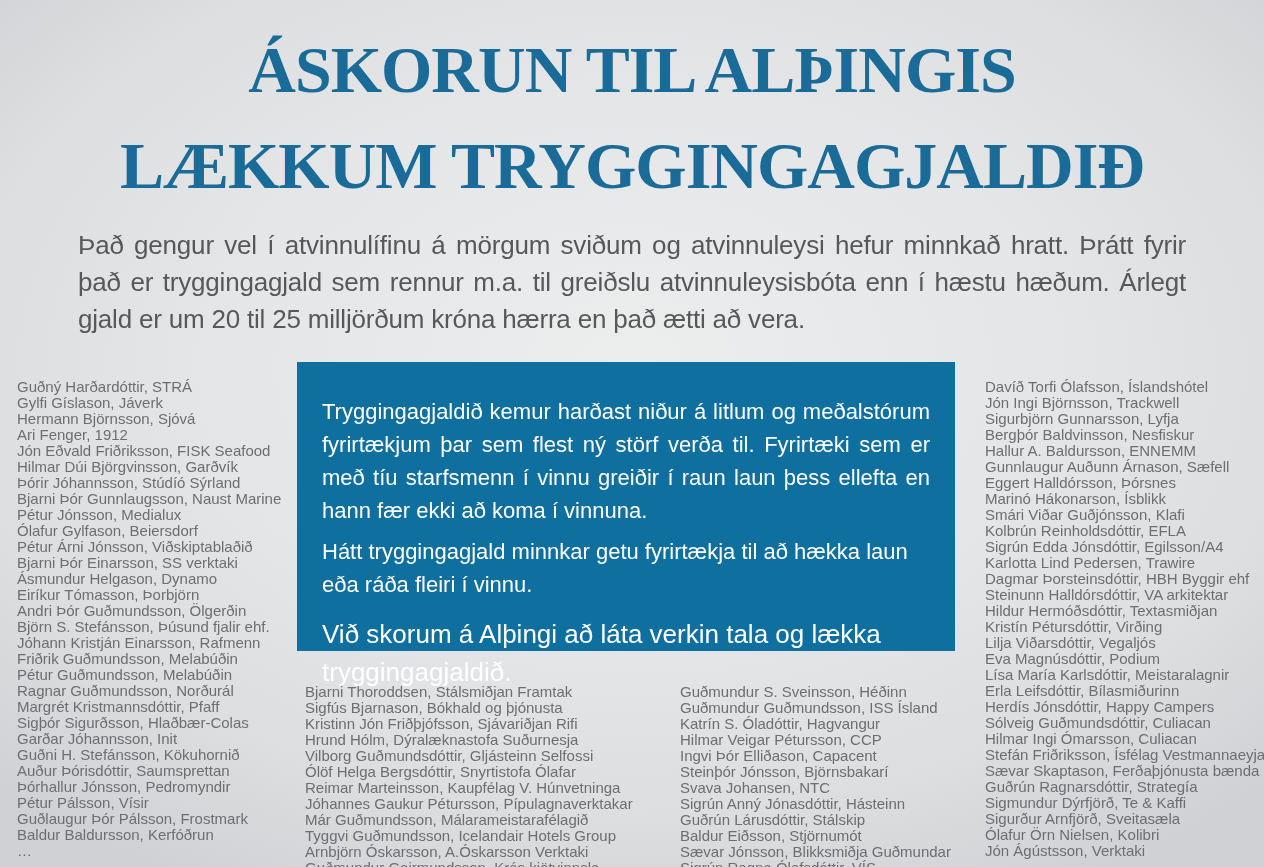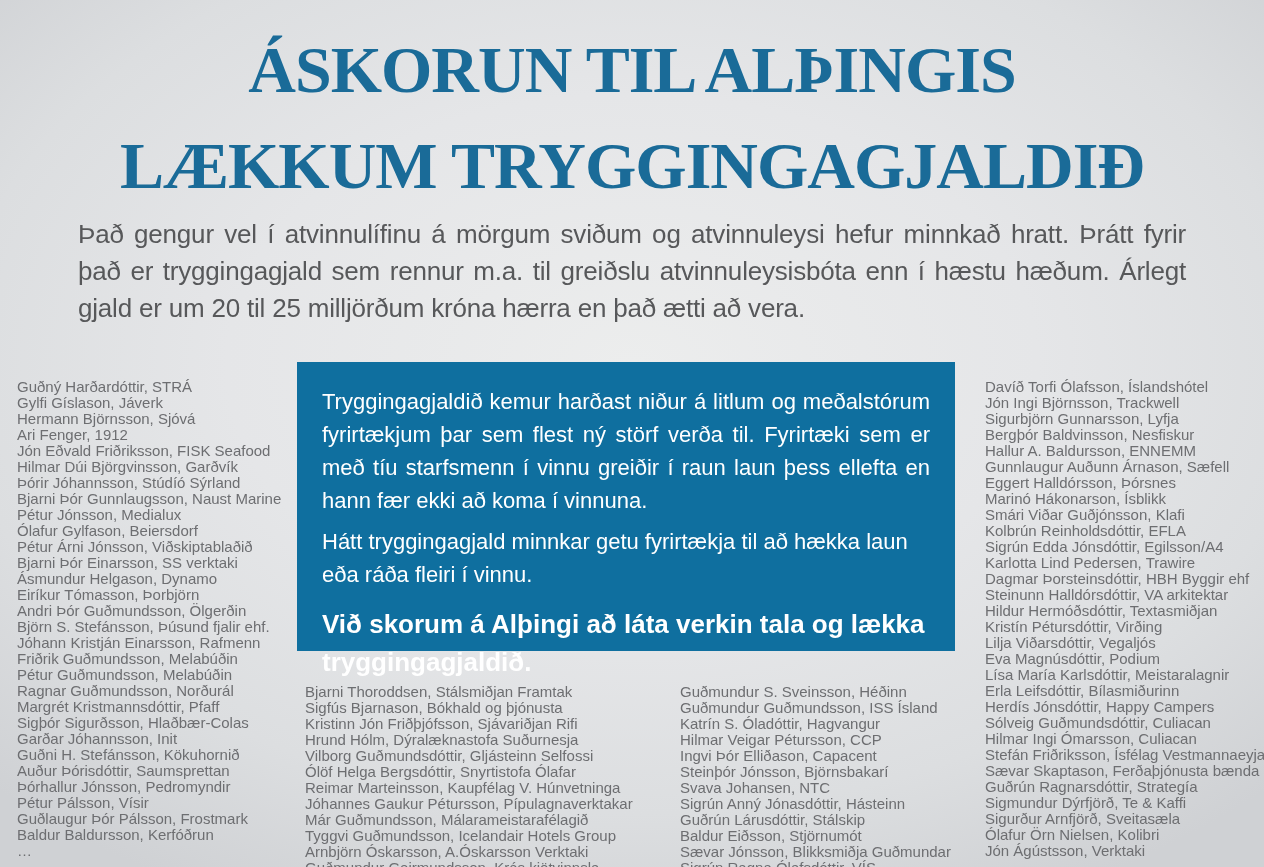--- a/index.html
+++ b/index.html
@@ -9,35 +9,35 @@
     background: radial-gradient(ellipse 900px 600px at 50% 42%, #eceded 0%, #e5e6e8 45%, #dcdee0 75%, #cfd1d4 100%);
     font-family: "Liberation Sans", sans-serif;
   }
   .headline {
     position: absolute; top: 22px; left: 0; right: 0;
     text-align: center; color: #1a6b98; font-weight: bold;
     letter-spacing: -1px;
   }
   .headline-line { font-size: 66px; line-height: 96px; white-space: nowrap; font-family: Liberation Serif, serif; }
   .intro {
-    position: absolute; top: 216px; left: 78px; width: 1108px;
+    position: absolute; top: 227px; left: 78px; width: 1108px;
     font-size: 26px; line-height: 37px; letter-spacing: -0.2px;
     color: #57585a; text-align: justify;
   }
   .highlight-box {
     position: absolute; left: 297px; top: 362px; width: 658px; height: 289px;
     background: #0f6f9f; box-sizing: border-box;
-    padding: 23px 25px 0 25px; color: #ffffff;
+    padding: 33px 25px 0 25px; color: #ffffff;
   }
   .highlight-box p {
     margin: 0 0 8px 0; font-size: 22px; line-height: 33px; text-align: justify;
   }
   .highlight-box p.plain { text-align: left; }
   .highlight-box p.cta {
-    font-size: 26px; line-height: 38px; font-weight: bold; text-align: left; margin-top: 14px;
+    font-size: 26px; line-height: 38px; font-weight: normal; text-align: left; margin-top: 14px;
   }
   .col {
     position: absolute; color: #6d6e71; font-size: 15px; line-height: 16px;
   }
   .col .row { white-space: nowrap; }
   #col1 { left: 17px;  top: 379px; width: 280px; }
   #col2 { left: 305px; top: 684px; width: 372px; }
   #col3 { left: 680px; top: 684px; width: 302px; }
   #col4 { left: 985px; top: 379px; width: 279px; }
 </style>

